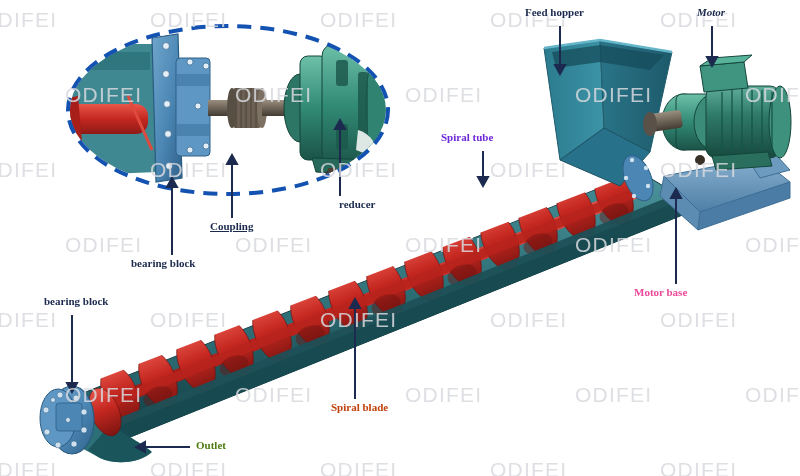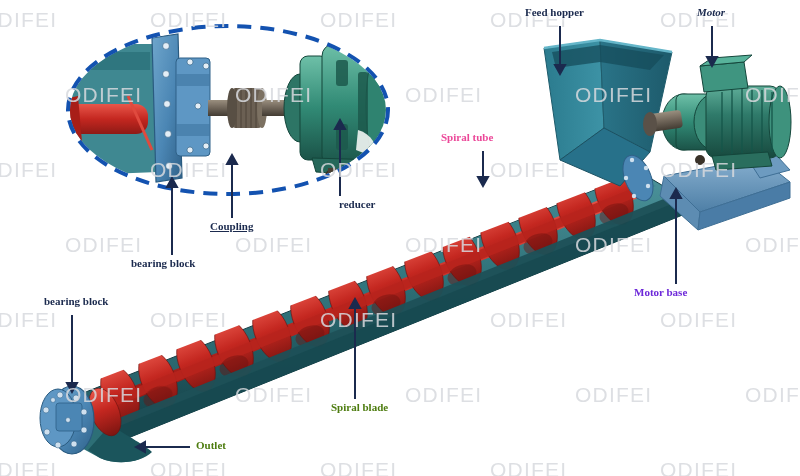--- a/index.html
+++ b/index.html
@@ -373,23 +373,23 @@
       <div class="wm" style="left: -20px; top: 458px; color: rgb(216, 218, 222); font-size: 21px;">ODIFEI</div>
       <div class="wm" style="left: 150px; top: 458px; color: rgb(216, 218, 222); font-size: 21px;">ODIFEI</div>
       <div class="wm" style="left: 320px; top: 458px; color: rgb(216, 218, 222); font-size: 21px;">ODIFEI</div>
       <div class="wm" style="left: 490px; top: 458px; color: rgb(216, 218, 222); font-size: 21px;">ODIFEI</div>
       <div class="wm" style="left: 660px; top: 458px; color: rgb(216, 218, 222); font-size: 21px;">ODIFEI</div>
     </div>
 
   <div id="annotations">
       <div class="lbl" style="left: 525px; top: 6px; color: rgb(27, 42, 78);">Feed hopper</div>
       <div class="lbl" style="left: 697px; top: 6px; color: rgb(27, 42, 78); font-style: italic;">Motor</div>
-      <div class="lbl" style="left: 441px; top: 131px; color: #ec4899;">Spiral tube</div>
+      <div class="lbl" style="left: 441px; top: 131px; color: #6d28d9;">Spiral tube</div>
       <div class="lbl" style="left: 315px; top: 198px; color: rgb(27, 42, 78); margin-left: 24px;">reducer</div>
       <div class="lbl" style="left: 210px; top: 220px; color: rgb(27, 42, 78); text-decoration: underline;">Coupling</div>
       <div class="lbl" style="left: 131px; top: 257px; color: rgb(27, 42, 78);">bearing block</div>
       <div class="lbl" style="left: 44px; top: 295px; color: rgb(27, 42, 78);">bearing block</div>
-      <div class="lbl" style="left: 331px; top: 401px; color: #4d7c0f;">Spiral blade</div>
-      <div class="lbl" style="left: 634px; top: 286px; color: #6d28d9;">Motor base</div>
+      <div class="lbl" style="left: 331px; top: 401px; color: #c2410c;">Spiral blade</div>
+      <div class="lbl" style="left: 634px; top: 286px; color: #ec4899;">Motor base</div>
       <div class="lbl" style="left: 196px; top: 439px; color: #4d7c0f;">Outlet</div>
     </div>
 
 </div>
 
 </body></html>

